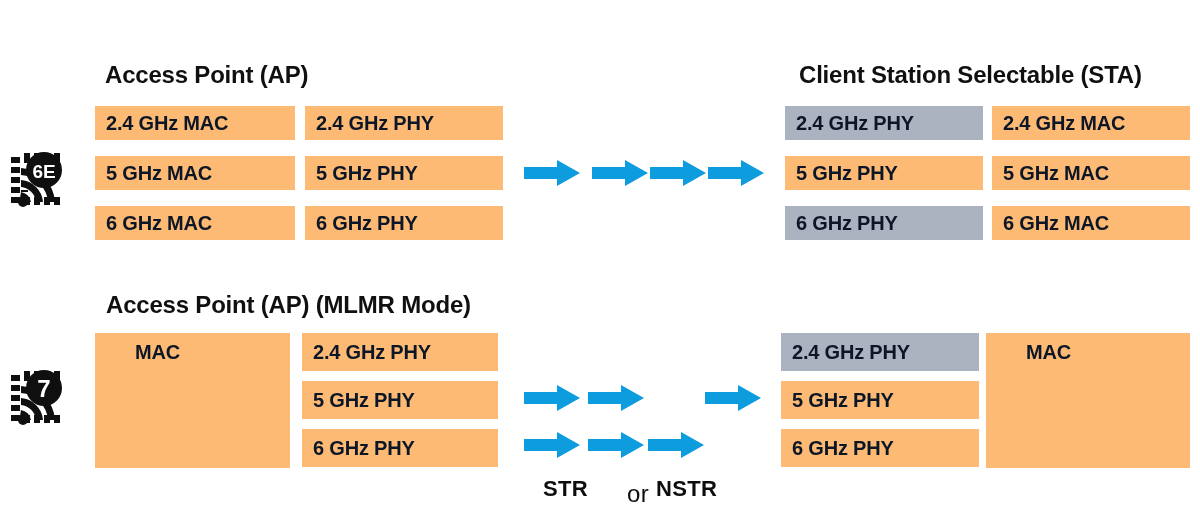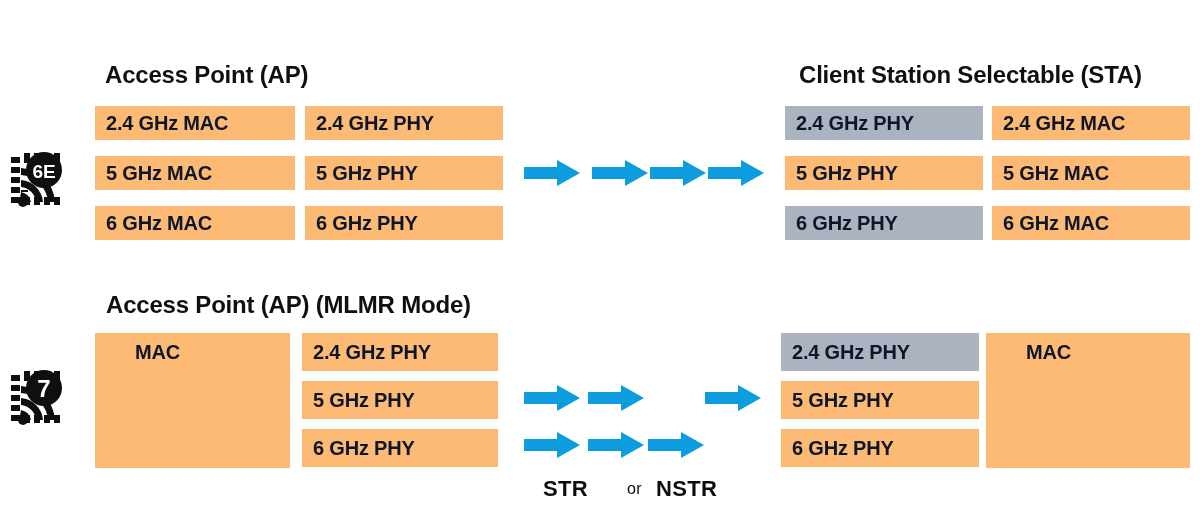--- a/index.html
+++ b/index.html
@@ -84,21 +84,21 @@
   .legend {
     position: absolute;
     top: 476px;
     font-size: 22px;
     font-weight: bold;
     color: #0d0d0d;
     white-space: nowrap;
     letter-spacing: 0.3px;
   }
   #lg-str  { left: 543px; }
-  #lg-or   { left: 627px; font-size: 16px; font-weight: normal; top: 480px; }
+  #lg-or   { left: 627px; font-size: 24px; font-weight: normal; top: 480px; }
   #lg-nstr { left: 656px; }
 </style>
 </head>
 <body>
 
 <div id="canvas">
 
 
   <div class="badge" id="badge-6e">
     <svg viewBox="0 0 62 62" width="62" height="62" aria-hidden="true">

